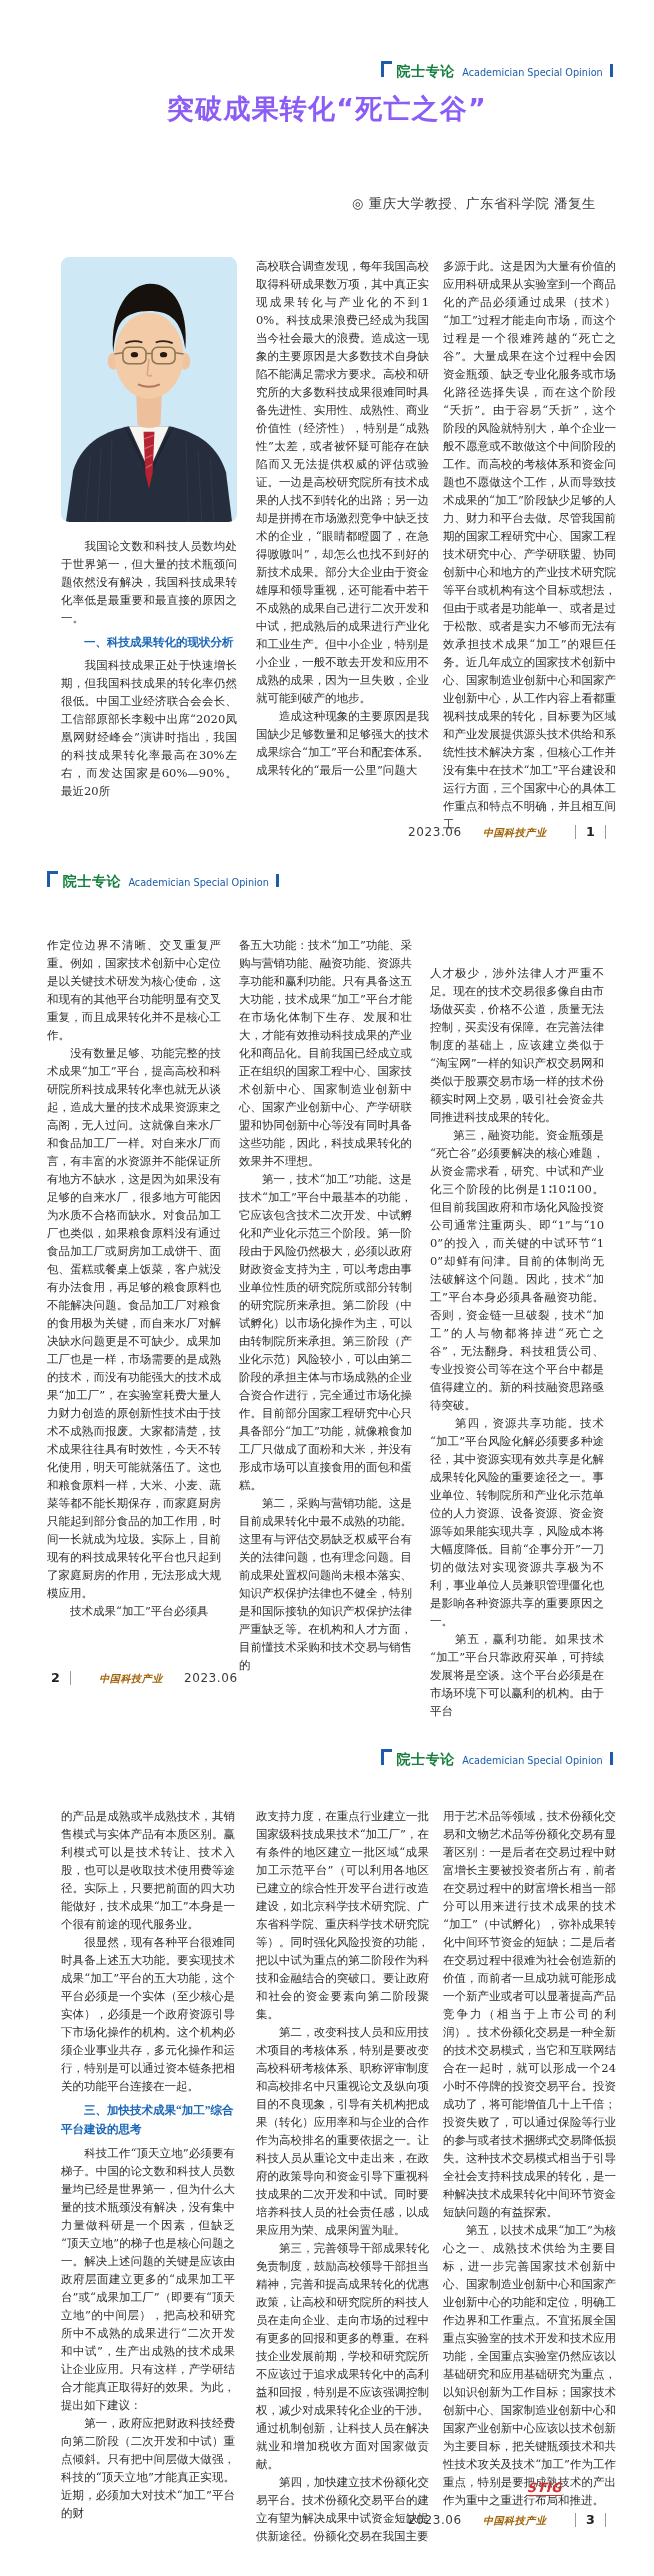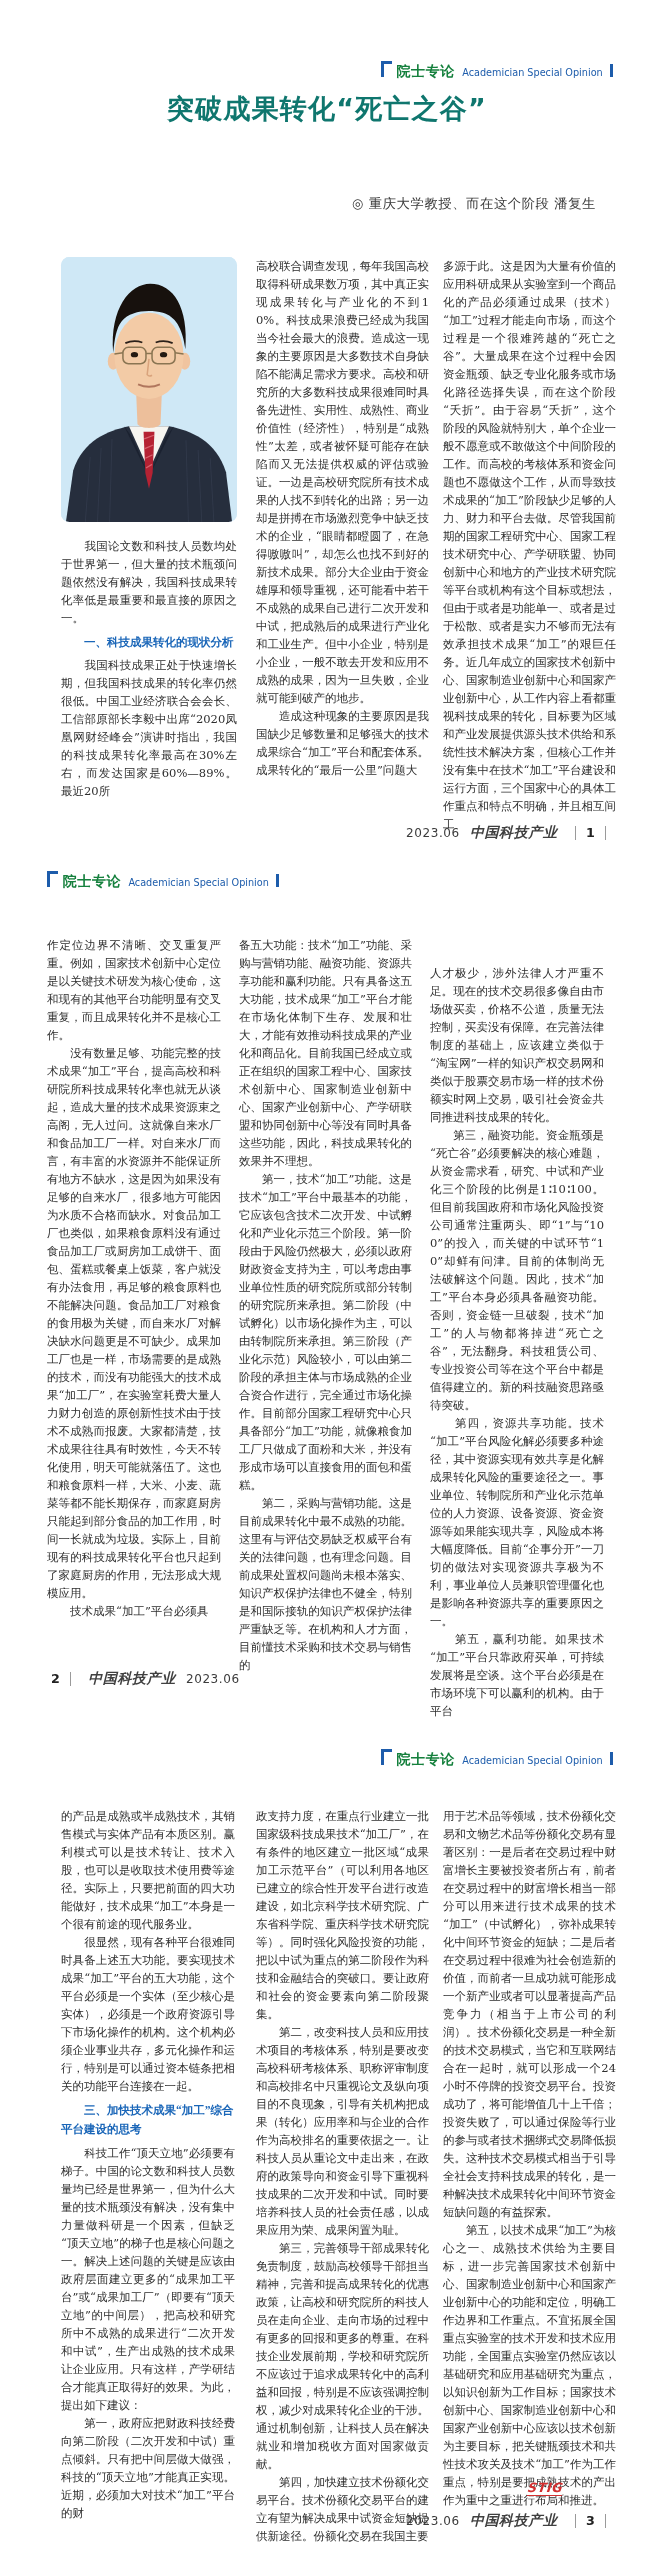--- a/index.html
+++ b/index.html
@@ -8,57 +8,57 @@
   
   .sec-header{position:absolute;white-space:nowrap;}
   .sec-header.right{right:41px;}
   .sec-header.left{left:47px;}
   .sec-mark{display:inline-block;width:7.9px;height:13.3px;border-left:3px solid #1d5cab;
             border-top:3px solid #1d5cab;margin-right:4.8px;vertical-align:-1.8px;}
   .sec-cn{color:#15803d;font-weight:700;font-size:14px;font-family:"DejaVu Sans",sans-serif;letter-spacing:0.6px;}
   .sec-en{color:#1d5cab;font-size:9.7px;margin-left:7.3px;font-family:"DejaVu Sans",sans-serif;text-align:right;}
   .sec-endbar{display:inline-block;width:3px;height:13.3px;background:#1d5cab;margin-left:7.3px;vertical-align:-1.8px;}
   
-  .title{position:absolute;left:0;width:654px;margin:0;text-align:center;color:#0f766e;
+  .title{position:absolute;left:0;width:654px;margin:0;text-align:center;color:#8b5cf6;
          font-family:"DejaVu Sans",sans-serif;font-weight:800;font-size:27px;letter-spacing:1.2px;}
   .byline{position:absolute;right:58px;top:195px;font-size:13.3px;color:#3a3a3a;letter-spacing:0.6px;}
   
   .photo{position:absolute;left:61px;top:257px;width:176px;height:265px;border-radius:8.5px;
          overflow:hidden;background:#cfe8f6;}
   .photo svg{display:block;width:100%;height:100%;}
   
   .col{position:absolute;text-align:justify;color:#2e2e2e;font-size:11.5px;line-height:18px;}
   .para{margin:0;white-space:pre-wrap;word-break:break-all;}
   .sec-head{margin:5.5px 0 4.2px;color:#1a66b8;font-weight:700;font-size:11.5px;line-height:19.4px;
             font-family:Liberation Serif, serif;text-indent:2em;white-space:pre-wrap;text-align:left;}
   
   .footer{position:absolute;white-space:nowrap;font-family:"DejaVu Sans",sans-serif;}
   .footer.right{right:41px;}
   .footer.left{left:51px;}
   .issue{font-weight:400;font-size:12px;color:#3c3c3c;letter-spacing:0.6px;}
-  .brand{color:#404040;font-weight:700;font-style:italic;font-size:14px;margin:0 7px;
+  .brand{color:#a16207;font-weight:700;font-style:italic;font-size:10px;margin:0 18px;
          font-family:"DejaVu Serif",serif;letter-spacing:0.6px;}
   .fbar{display:inline-block;width:0.6px;height:14.5px;background:#9a9a9a;margin:0 7.3px;vertical-align:-3px;}
   .pnum{font-weight:700;font-size:12.7px;color:#222;}
   
   .endmark{position:absolute;left:528px;top:2480px;color:#d32f2f;font-weight:800;font-style:italic;
            font-size:12.7px;font-family:"DejaVu Sans",sans-serif;border-bottom:1.8px solid #d32f2f;
            transform:skewX(-8deg);letter-spacing:0.6px;}
 </style>
 </head>
 <body>
 
 <div class="sheet">
 
   <div class="sec-header right" style="top:61px">
     <span class="sec-mark"></span><span class="sec-cn">院士专论</span><span class="sec-en">Academician Special Opinion</span><span class="sec-endbar"></span>
   </div>
 
   <h1 class="title" style="top:91px">突破成果转化“死亡之谷”</h1>
-  <div class="byline">◎ 重庆大学教授、而在这个阶段 潘复生</div>
+  <div class="byline">◎ 重庆大学教授、广东省科学院 潘复生</div>
 
   <div class="photo">
     <svg viewBox="0 0 290 437">
       <rect x="0" y="0" width="290" height="437" fill="#cfe8f6"></rect>
 
       <path d="M8,437 L20,352 C36,302 78,286 112,279 L178,279 C214,286 256,303 272,355 L282,437 Z" fill="#262e3d"></path>
       <g stroke="#3b4457" stroke-width="1.2" opacity="0.7">
         <path d="M40,437 L48,330"></path>
           <path d="M60,437 L66,315"></path>
           <path d="M80,437 L84,300"></path>
@@ -100,21 +100,21 @@
       <ellipse cx="169" cy="161" rx="6" ry="4.5" fill="#241a12"></ellipse>
 
       <path d="M145,168 L142,194 Q145,198 150,195" stroke="#d9a37c" stroke-width="2.5" fill="none"></path>
       <path d="M127,210 Q145,218 163,210" stroke="#b0765d" stroke-width="3" fill="none"></path>
     </svg>
   </div>
 
   <div class="col" style="left:61px;top:537px;width:176px">
     <p class="para">　　我国论文数和科技人员数均处于世界第一，但大量的技术瓶颈问题依然没有解决，我国科技成果转化率低是最重要和最直接的原因之一。</p>
     <h3 class="sec-head">一、科技成果转化的现状分析</h3>
-    <p class="para">　　我国科技成果正处于快速增长期，但我国科技成果的转化率仍然很低。中国工业经济联合会会长、工信部原部长李毅中出席“2020凤凰网财经峰会”演讲时指出，我国的科技成果转化率最高在30%左右，而发达国家是60%—89%。最近20所</p>
+    <p class="para">　　我国科技成果正处于快速增长期，但我国科技成果的转化率仍然很低。中国工业经济联合会会长、工信部原部长李毅中出席“2020凤凰网财经峰会”演讲时指出，我国的科技成果转化率最高在30%左右，而发达国家是60%—90%。最近20所</p>
   </div>
   <div class="col" style="left:256px;top:257px;width:173px">
     <p class="para">高校联合调查发现，每年我国高校取得科研成果数万项，其中真正实现成果转化与产业化的不到10%。科技成果浪费已经成为我国当今社会最大的浪费。造成这一现象的主要原因是大多数技术自身缺陷不能满足需求方要求。高校和研究所的大多数科技成果很难同时具备先进性、实用性、成熟性、商业价值性（经济性），特别是“成熟性”太差，或者被怀疑可能存在缺陷而又无法提供权威的评估或验证。一边是高校研究院所有技术成果的人找不到转化的出路；另一边却是拼搏在市场激烈竞争中缺乏技术的企业，“眼睛都瞪圆了，在急得嗷嗷叫”，却怎么也找不到好的新技术成果。部分大企业由于资金雄厚和领导重视，还可能看中若干不成熟的成果自己进行二次开发和中试，把成熟后的成果进行产业化和工业生产。但中小企业，特别是小企业，一般不敢去开发和应用不成熟的成果，因为一旦失败，企业就可能到破产的地步。
 　　造成这种现象的主要原因是我国缺少足够数量和足够强大的技术成果综合“加工”平台和配套体系。成果转化的“最后一公里”问题大</p>
   </div>
   <div class="col" style="left:443px;top:257px;width:173px">
     <p class="para">多源于此。这是因为大量有价值的应用科研成果从实验室到一个商品化的产品必须通过成果（技术）“加工”过程才能走向市场，而这个过程是一个很难跨越的“死亡之谷”。大量成果在这个过程中会因资金瓶颈、缺乏专业化服务或市场化路径选择失误，而在这个阶段“夭折”。由于容易“夭折”，这个阶段的风险就特别大，单个企业一般不愿意或不敢做这个中间阶段的工作。而高校的考核体系和资金问题也不愿做这个工作，从而导致技术成果的“加工”阶段缺少足够的人力、财力和平台去做。尽管我国前期的国家工程研究中心、国家工程技术研究中心、产学研联盟、协同创新中心和地方的产业技术研究院等平台或机构有这个目标或想法，但由于或者是功能单一、或者是过于松散、或者是实力不够而无法有效承担技术成果“加工”的艰巨任务。近几年成立的国家技术创新中心、国家制造业创新中心和国家产业创新中心，从工作内容上看都重视科技成果的转化，目标要为区域和产业发展提供源头技术供给和系统性技术解决方案，但核心工作并没有集中在技术“加工”平台建设和运行方面，三个国家中心的具体工作重点和特点不明确，并且相互间工</p>
   </div>
 
   <div class="footer right" style="top:824px">

